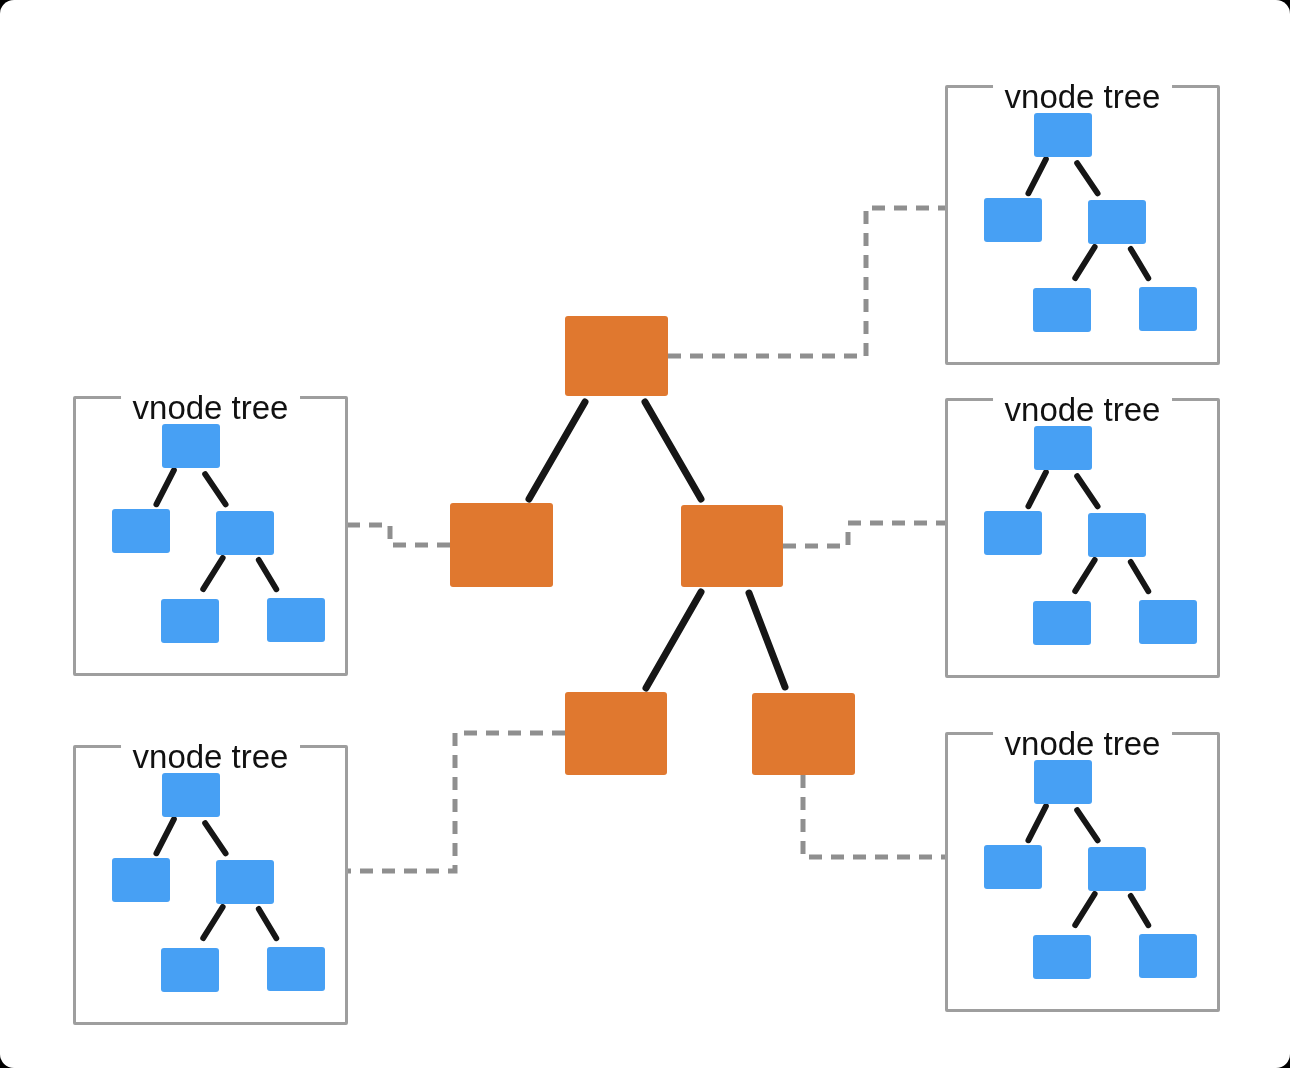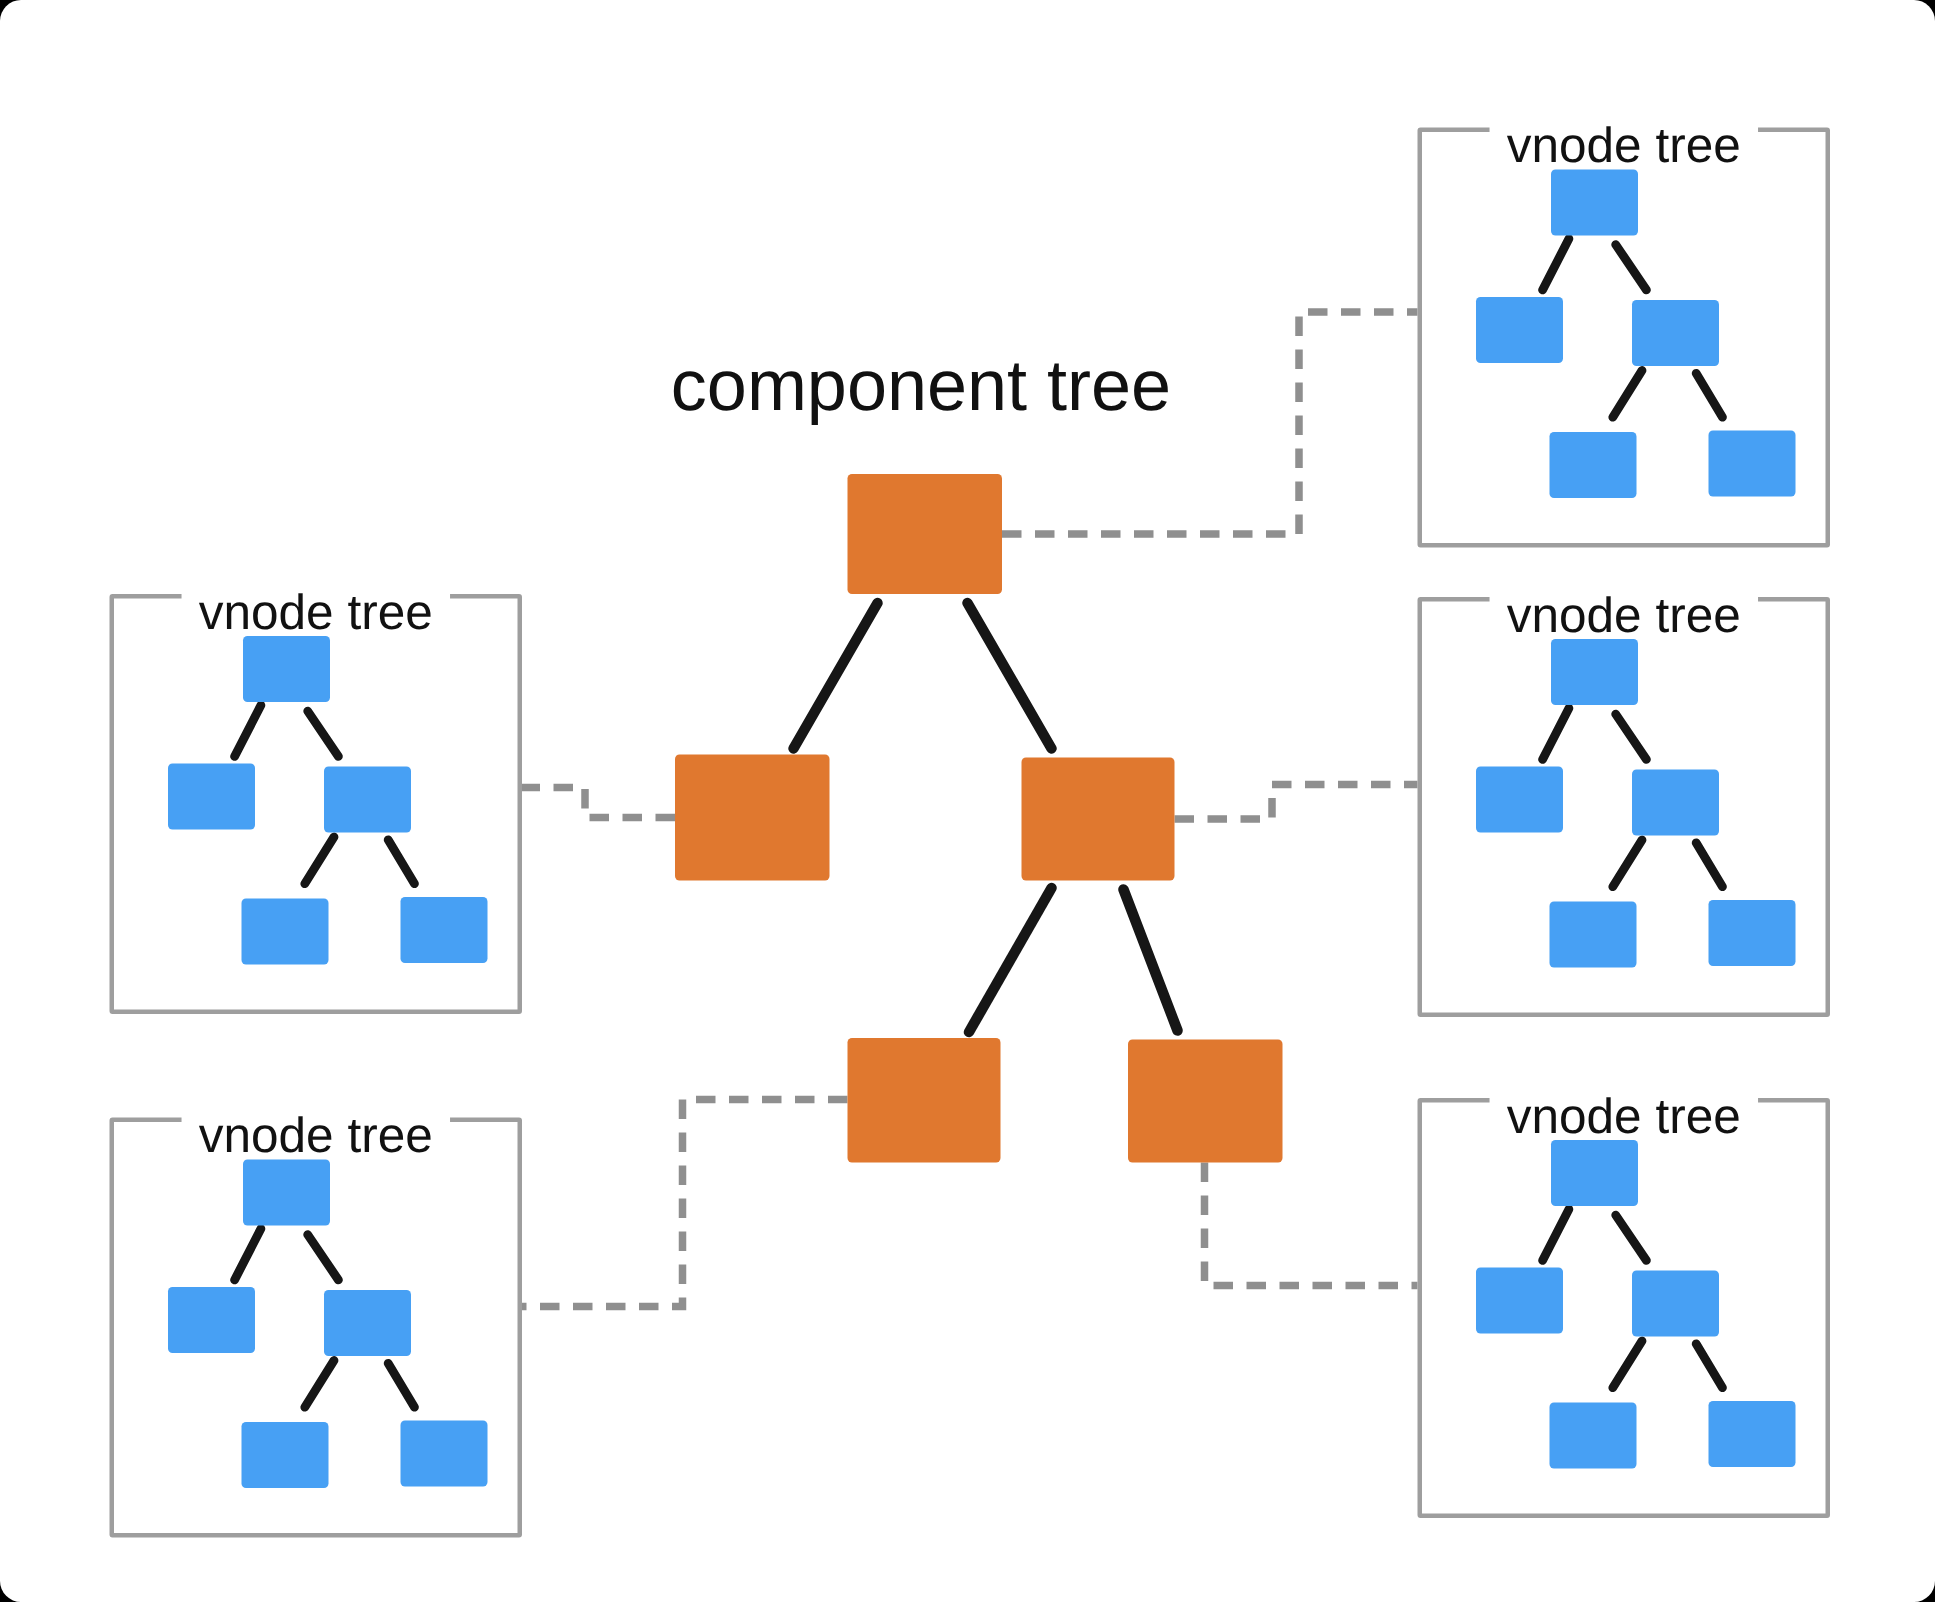--- a/index.html
+++ b/index.html
@@ -122,21 +122,20 @@
     <polyline class="dash-line" points="783,546 848,546 848,523 945,523"></polyline>
     <polyline class="dash-line" points="565,733 455,733 455,871 348,871"></polyline>
     <polyline class="dash-line" points="803,775 803,857 945,857"></polyline>
 
     <line class="tree-edge" x1="585" y1="402" x2="529" y2="499"></line>
     <line class="tree-edge" x1="645" y1="402" x2="701" y2="499"></line>
     <line class="tree-edge" x1="701" y1="592" x2="646" y2="688"></line>
     <line class="tree-edge" x1="749" y1="593" x2="785" y2="687"></line>
   </svg>
 
-  <div class="diagram-title">component tree</div>
 
   <div class="cnode c-root"></div>
   <div class="cnode c-left"></div>
   <div class="cnode c-right"></div>
   <div class="cnode c-gleft"></div>
   <div class="cnode c-gright"></div>
 
   <div class="vnode-box pos-tr">
     <span class="vnode-label">vnode tree</span>
     <svg class="vnode-edges" viewBox="0 0 275 281">

